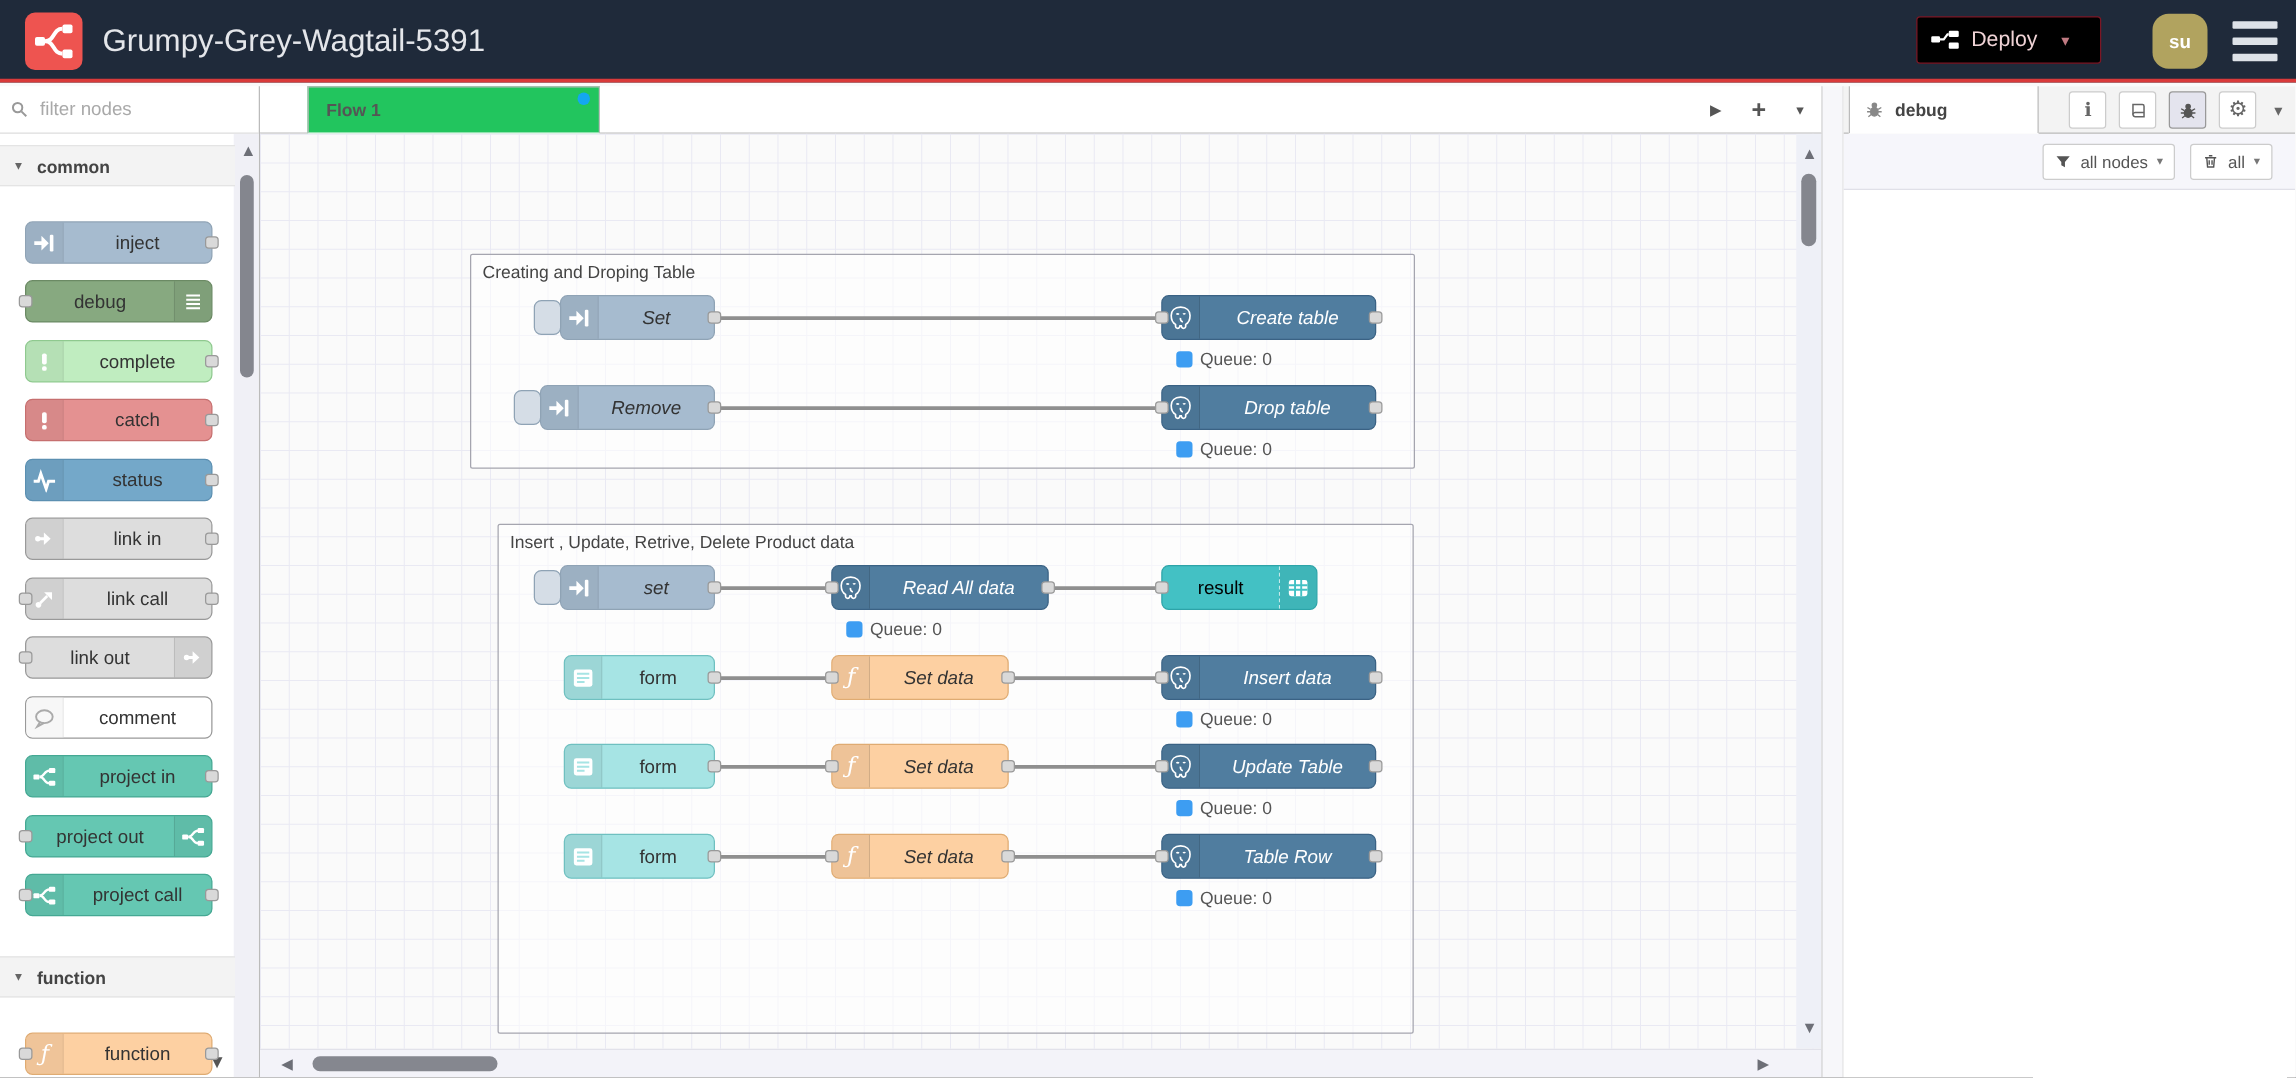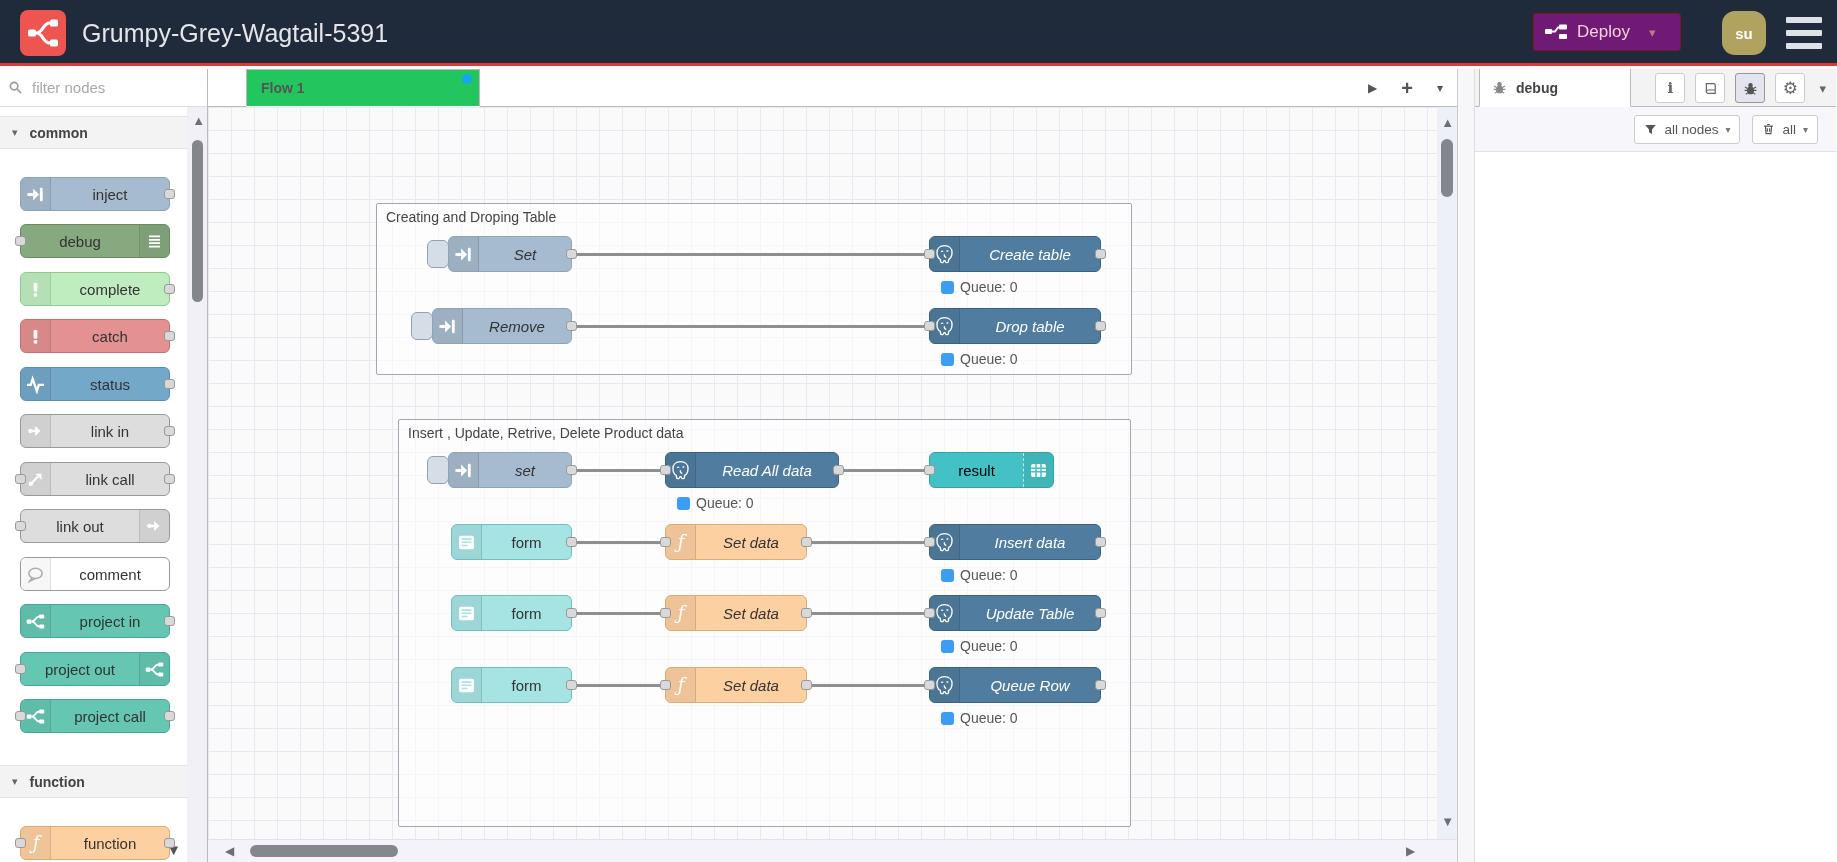--- a/index.html
+++ b/index.html
@@ -7,21 +7,21 @@
   .app{position:relative;width:1837px;height:862px;overflow:hidden;
        font-family:"Liberation Sans",sans-serif;background:#fafafa;}
 
   
   .header{position:absolute;left:0;top:0;width:1837px;height:66px;background:#1f2a3a;
           border-bottom:3px solid #d93a3a;display:flex;align-items:center;}
   .logo{position:absolute;left:20px;top:10px;width:46px;height:46px;border-radius:8px;
         background:#ee5450;display:flex;align-items:center;justify-content:center;}
   .app-title{position:absolute;left:82px;top:0;height:66px;line-height:66px;
              font-size:25px;color:#e4e6ea;font-weight:400;}
-  .deploy-btn{position:absolute;left:1533px;top:13px;width:148px;height:38px;background:#701a75;
+  .deploy-btn{position:absolute;left:1533px;top:13px;width:148px;height:38px;background:#000000;
               border:1px solid #7c1624;border-radius:3px;display:flex;align-items:center;
               padding:0 10px;gap:9px;cursor:pointer;}
   .deploy-btn .lbl{color:#f0d3d6;font-size:17px;}
   .deploy-btn .chev{color:#c07a82;font-size:13px;margin-left:10px;}
   .avatar{position:absolute;left:1722px;top:11px;width:44px;height:44px;border-radius:13px;
           background:#b1a35f;color:#fff;font-size:15px;font-weight:bold;
           display:flex;align-items:center;justify-content:center;}
   .burger{position:absolute;left:1786px;top:17px;width:36px;height:32px;display:flex;
           flex-direction:column;justify-content:space-between;cursor:pointer;}
   .burger div{height:6px;background:#dde2e8;border-radius:1px;}
@@ -626,21 +626,21 @@
           <div class="fnode" style="left: 721px; top: 560px; width: 172px; background: rgb(80, 125, 159); border-color: rgb(58, 98, 132); --icon-bg: #507d9f;">
             <div class="icon-sec left">
               <span class="ic" style="color: rgb(255, 255, 255);">
                 <svg width="23" height="23" viewBox="0 0 22 22" fill="none" stroke="currentColor" stroke-width="1.25">
                   <path d="M11 2.6c4.6 0 7.2 2.7 7.2 6.4 0 3.1-1.5 5.8-3.3 6.8.2 1.7-.2 2.8-1.3 3-1 .2-1.9-.6-2.1-1.9h-1c-.2 1.3-1.1 2.1-2.1 1.9-1.1-.2-1.5-1.3-1.3-3-1.8-1-3.3-3.7-3.3-6.8 0-3.7 2.6-6.4 7.2-6.4z"></path>
                   <path d="M7.8 8.2c.5-.6 1.4-.6 1.9 0M12.9 8c.4-.5 1.3-.5 1.7 0"></path>
                   <path d="M10.8 10.8c-.1 1.7.6 2.7 1.9 3.1"></path>
                 </svg>
               </span>
             </div>
-            <div class="lbl it" style="color: rgb(255, 255, 255); left: 30px; right: 0px;">Queue Row</div>
+            <div class="lbl it" style="color: rgb(255, 255, 255); left: 30px; right: 0px;">Table Row</div>
             <div class="port" style="top: 12px; left: -6px;"></div>
             <div class="port" style="top: 12px; right: -6px;"></div>
           </div>
           <div class="nstatus" style="left: 733px; top: 603px;">
             <span class="dot" style="background: rgb(61, 157, 242);"></span>
             <span class="txt">Queue: 0</span>
           </div>
         </div>
       <div class="hbar">
         <div class="h-left">◀</div>

